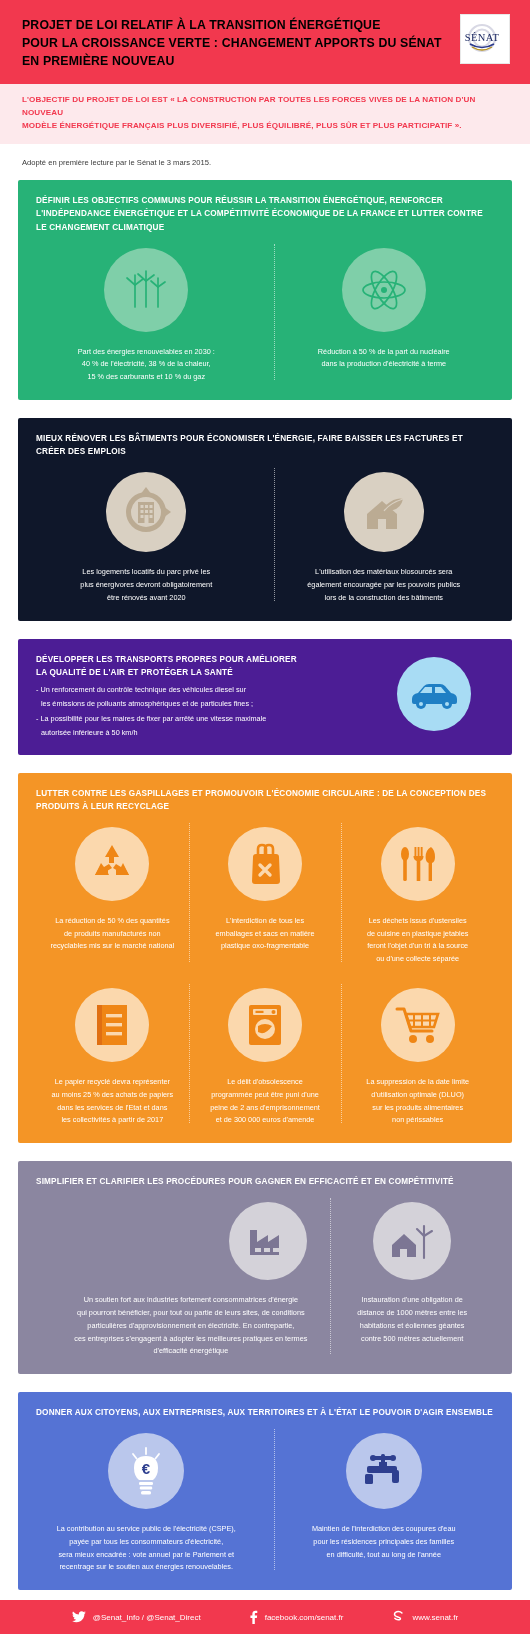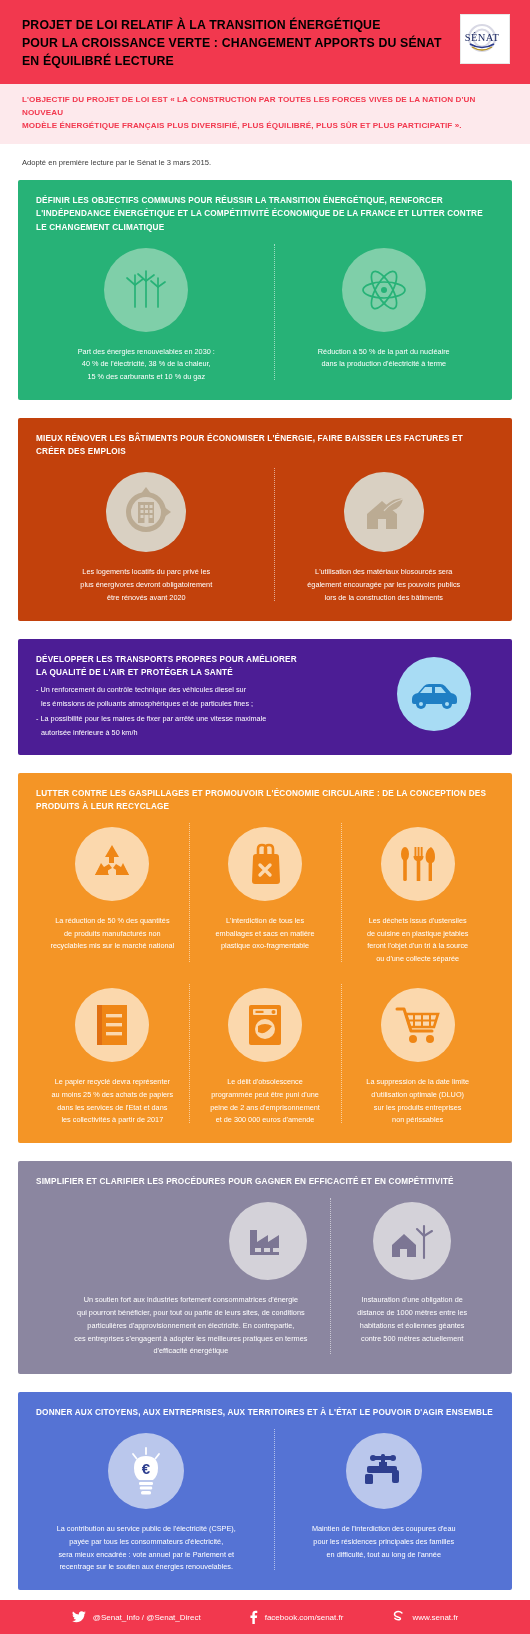--- a/index.html
+++ b/index.html
@@ -101,21 +101,21 @@
     margin-top: 14px;
     color: #ffffff;
     font-size: 7.3px;
     line-height: 1.75;
     text-align: center;
   }
 
   
   .s-green   { background: #27b277; }
   .s-green   .circle { background: #7fcfa9; }
-  .s-beige   { background: #c2410c; }
+  .s-beige   { background: #0f172a; }
   .s-beige   .circle { background: #d9d0c2; }
   .s-blue    { background: #4c1d95; }
   .s-blue    .circle { background: #a8dcf4; }
   .s-orange  { background: #f49526; }
   .s-orange  .circle { background: #fbd8ad; }
   .s-gray    { background: #8b86a0; }
   .s-gray    .circle { background: #d4d2d9; }
   .s-indigo  { background: #5573d4; }
   .s-indigo  .circle { background: #bac7ec; }
 
@@ -153,21 +153,21 @@
   }
   .footer-item svg { display:block; }
 </style>
 </head>
 <body>
 
 <div class="header">
   <div class="header-title">
     <div>PROJET DE LOI RELATIF À LA TRANSITION ÉNERGÉTIQUE</div>
     <div>POUR LA CROISSANCE VERTE : CHANGEMENT APPORTS DU SÉNAT</div>
-    <div>EN ÉQUILIBRÉ LECTURE</div>
+    <div>EN PREMIÈRE NOUVEAU</div>
   </div>
   <div class="senat-logo">
     <svg width="42" height="42" viewBox="0 0 42 42">
       <circle cx="21" cy="20" r="13" fill="none" stroke="#d8d8e4" stroke-width="2.2"></circle>
       <circle cx="21" cy="20" r="8.5" fill="none" stroke="#d8d8e4" stroke-width="2"></circle>
       <path d="M9 26 q12 7 24 0" fill="none" stroke="#2b3a8c" stroke-width="1.6"></path>
       <path d="M11 29 q10 6 20 0" fill="none" stroke="#b8941f" stroke-width="1.3"></path>
       <text x="21" y="23" font-family="'Liberation Serif',serif" font-size="10.5" fill="#1d2a63" text-anchor="middle" letter-spacing="0.4">SÉNAT</text>
     </svg>
   </div>
@@ -416,21 +416,21 @@
               <line x1="35" y1="10" x2="35" y2="23"></line>
             <line x1="12.5" y1="16.5" x2="41" y2="16.5"></line>
           </g>
           <circle cx="18" cy="35" r="4" fill="#ef8615"></circle>
           <circle cx="35" cy="35" r="4" fill="#ef8615"></circle>
         </svg>
       </div>
       <div class="cap">
         <div>La suppression de la date limite</div>
         <div>d'utilisation optimale (DLUO)</div>
-        <div>sur les produits entreprises</div>
+        <div>sur les produits alimentaires</div>
         <div>non périssables</div>
       </div>
     </div>
   </div>
 </div>
 
 <div class="section s-gray">
   <div class="section-title">SIMPLIFIER ET CLARIFIER LES PROCÉDURES POUR GAGNER EN EFFICACITÉ ET EN COMPÉTITIVITÉ</div>
   <div class="cols">
     <div class="col wide">

